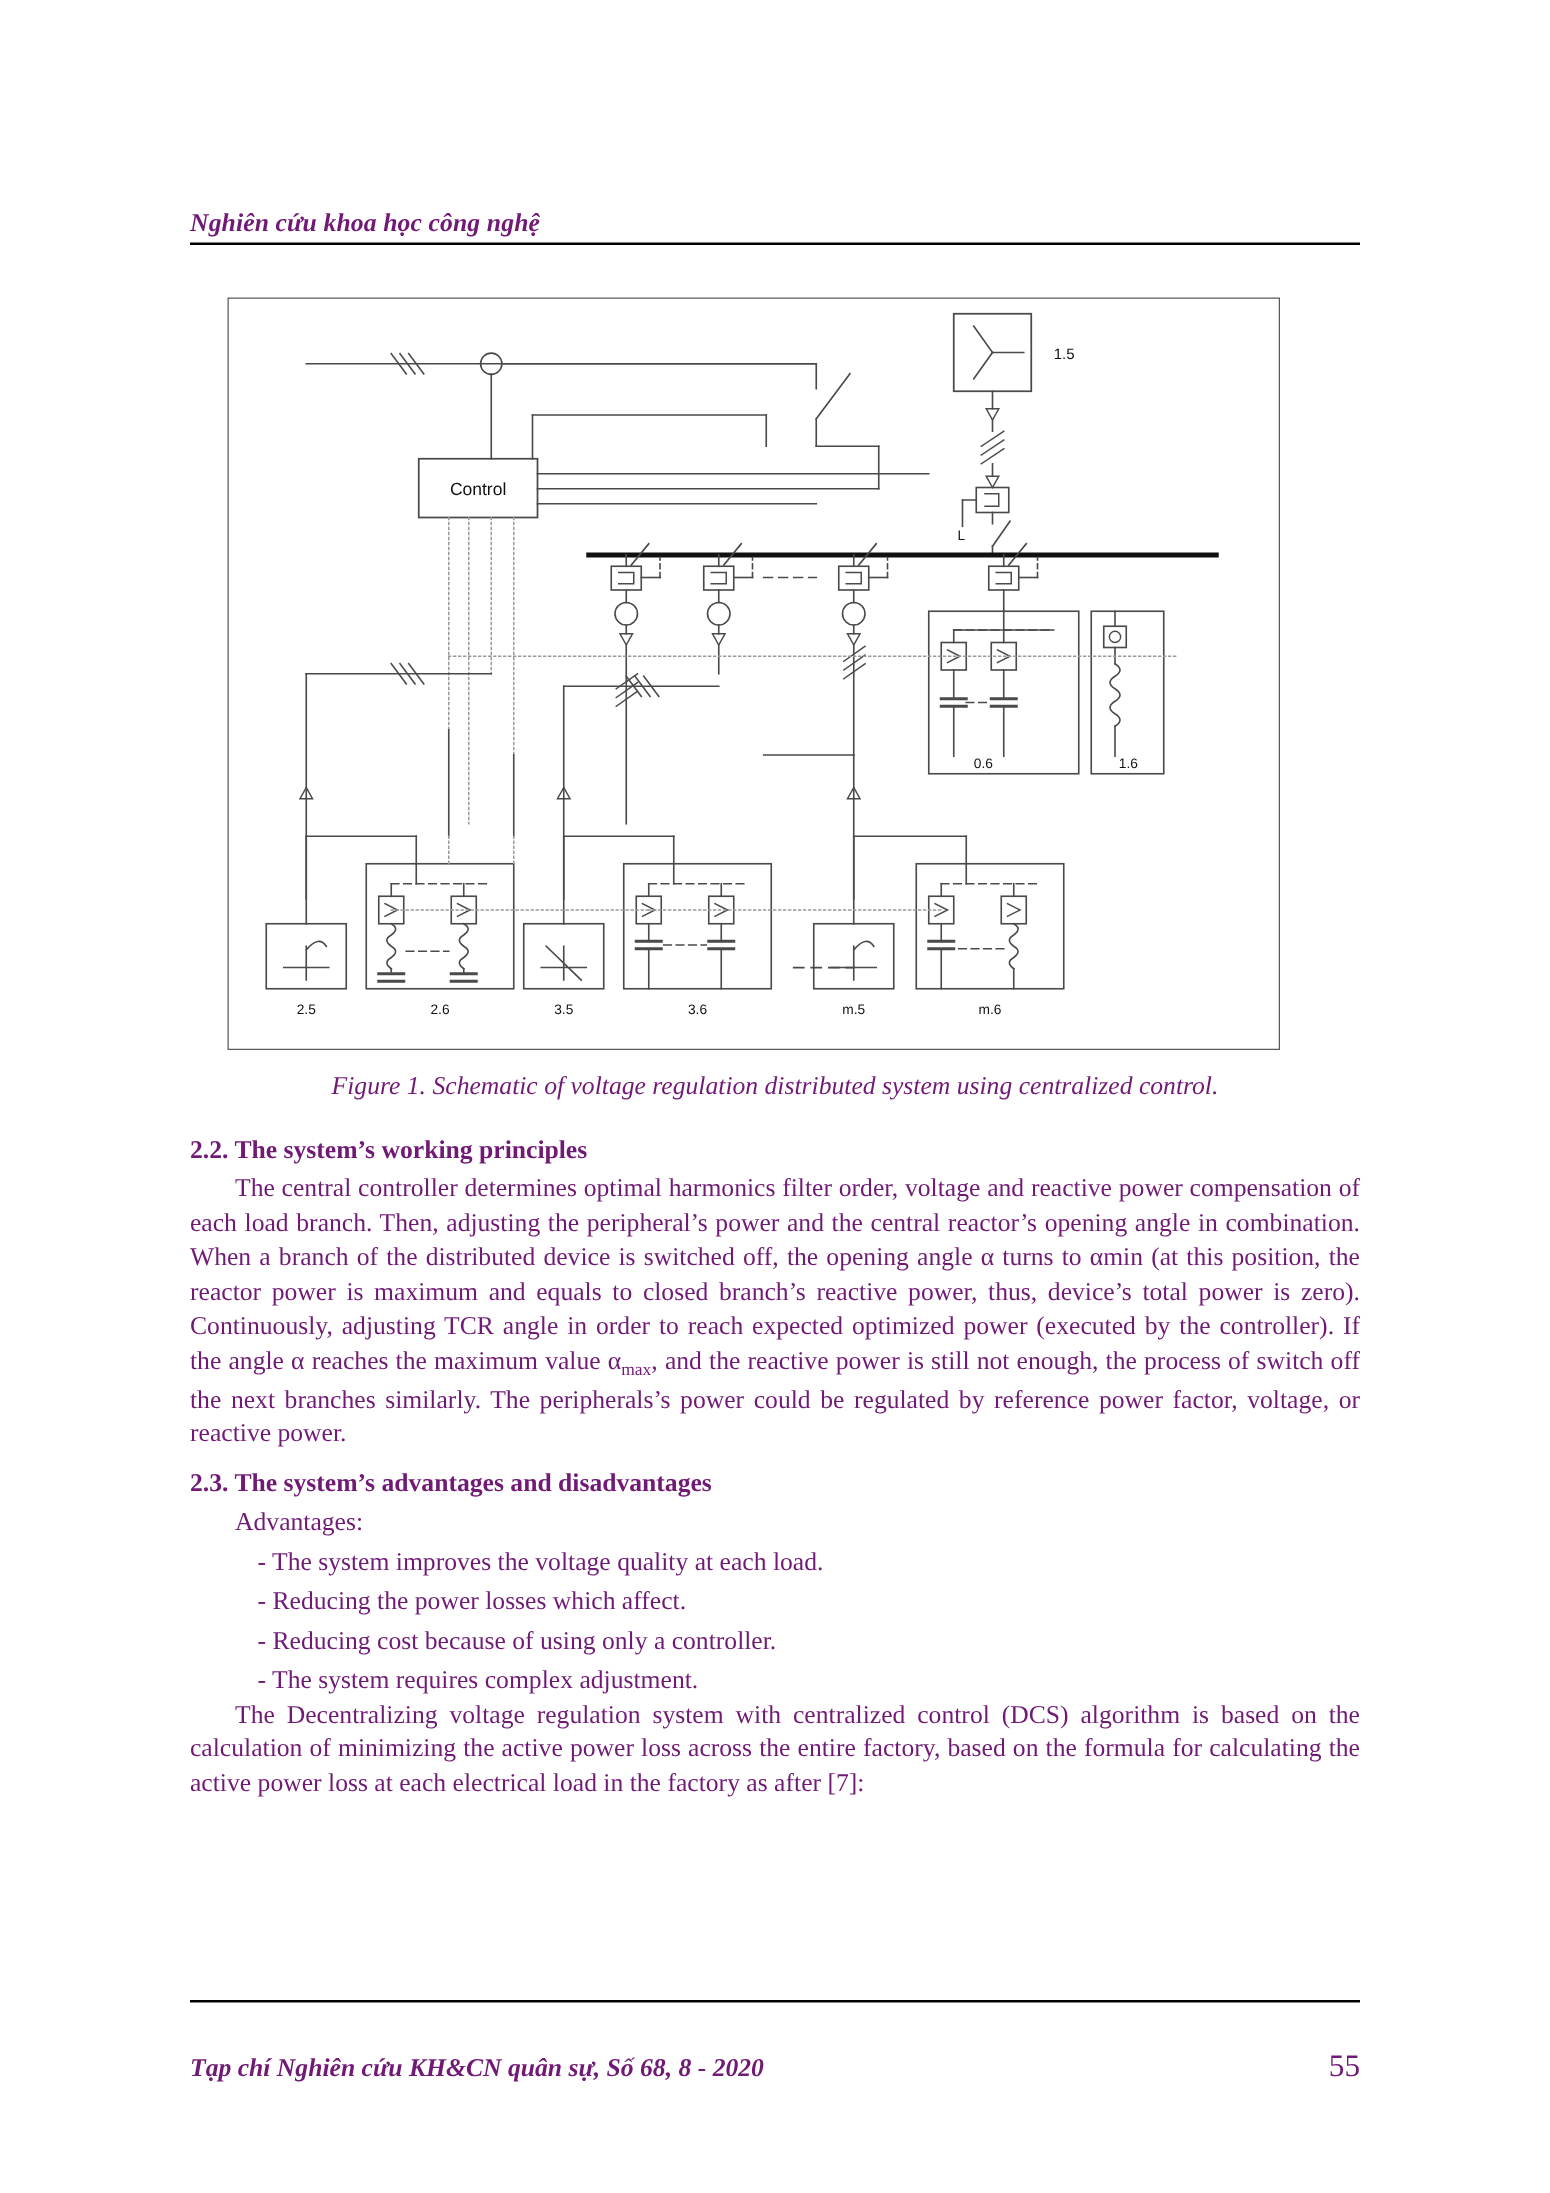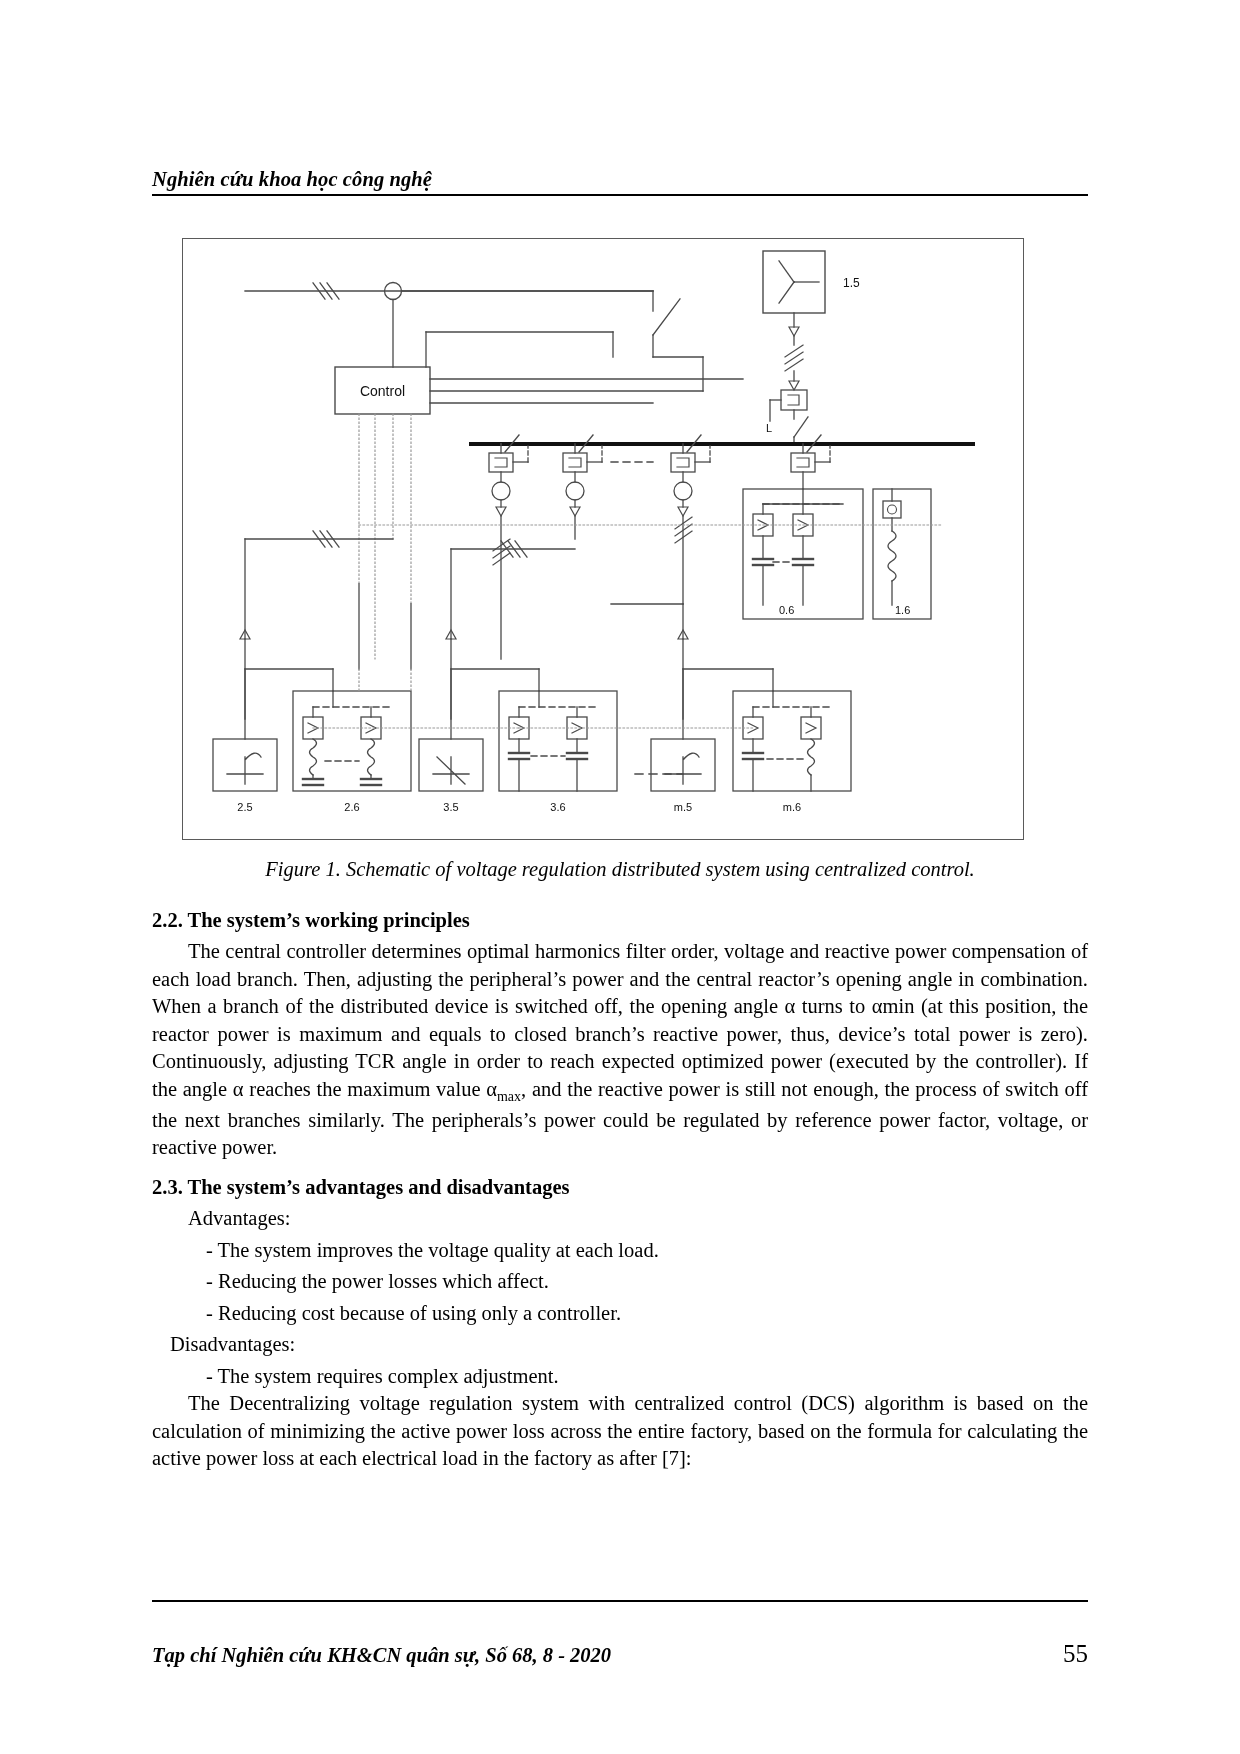--- a/index.html
+++ b/index.html
@@ -6,21 +6,21 @@
     margin: 0;
     padding: 0;
     background: #ffffff;
   }
   .page {
     position: relative;
     width: 1240px;
     height: 1754px;
     background: #ffffff;
     font-family: "Liberation Serif", serif;
-    color: #000000;
+    color: #701a75;
     overflow: hidden;
   }
 
   
   .running-header {
     position: absolute;
     left: 152px;
     top: 168px;
     width: 936px;
   }
@@ -515,21 +515,20 @@
 
     <p class="para"><span>The central controller determines optimal harmonics filter order, voltage and reactive power compensation of each load branch. Then, adjusting the peripheral’s power and the central reactor’s opening angle in combination. When a branch of the distributed device is switched off, the opening angle α turns to αmin (at this position, the reactor power is maximum and equals to closed branch’s reactive power, thus, device’s total power is zero). Continuously, adjusting TCR angle in order to reach expected optimized power (executed by the controller). If the angle α reaches the maximum value α</span><sub class="small">max</sub><span>, and the reactive power is still not enough, the process of switch off the next branches similarly. The peripherals’s power could be regulated by reference power factor, voltage, or reactive power.</span></p>
 
     <h3 class="sec">2.3. The system’s advantages and disadvantages</h3>
 
     <p class="plain">Advantages:</p>
     <p class="bullet">- The system improves the voltage quality at each load.</p>
     <p class="bullet">- Reducing the power losses which affect.</p>
     <p class="bullet">- Reducing cost because of using only a controller.</p>
 
-    <p class="plain" style="text-indent:18px">Disadvantages:</p>
     <p class="bullet">- The system requires complex adjustment.</p>
 
 
     <p class="para">The Decentralizing voltage regulation system with centralized control (DCS) algorithm is based on the calculation of minimizing the active power loss across the entire factory, based on the formula for calculating the active power loss at each electrical load in the factory as after [7]:</p>
 
   </div>
 
   <div class="footer-rule"></div>
   <div class="footer-row">
     <div class="footer-left">Tạp chí Nghiên cứu KH&amp;CN quân sự, Số 68, 8 - 2020</div>

